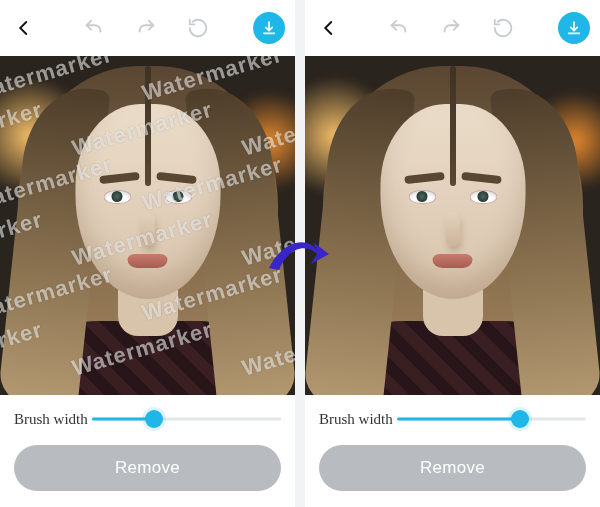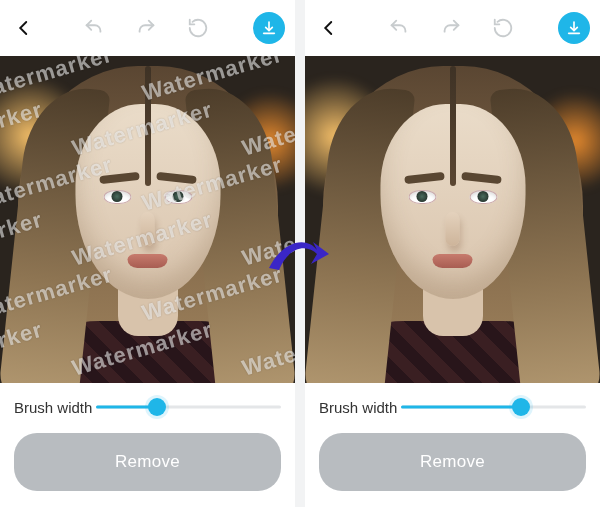--- a/index.html
+++ b/index.html
@@ -36,27 +36,27 @@
   .neck { position:absolute; left:50%; top:230px; width:60px; height:50px; transform:translateX(-50%); background:#d8c3ab; border-radius:0 0 20px 20px; }
   .scarf { position:absolute; left:50%; top:265px; width:260px; height:140px; transform:translateX(-50%); background: repeating-linear-gradient(45deg,#3a1f22 0 12px,#28151a 12px 24px); border-radius:80px 80px 0 0 / 60px 60px 0 0; }
   .hair-front-l { position:absolute; left:14px; top:30px; width:80px; height:320px; background:linear-gradient(180deg,#4d3d2a,#8d7452 60%,#b49a72); border-radius:60px 10px 10px 30px / 80px 10px 10px 30px; transform:rotate(6deg);}
   .hair-front-r { position:absolute; right:14px; top:30px; width:80px; height:320px; background:linear-gradient(180deg,#4d3d2a,#8d7452 60%,#b49a72); border-radius:10px 60px 30px 10px / 10px 80px 30px 10px; transform:rotate(-6deg);}
 
   
   .wm { position:absolute; inset:-40px; pointer-events:none; }
   .wm span { position:absolute; white-space:nowrap; color:rgba(255,255,255,.55); font-weight:600; font-size:22px; letter-spacing:1px; transform:rotate(-16deg); text-shadow:0 0 2px rgba(0,0,0,.2);}
   
   .controls { padding:14px 14px 16px; }
-  .row { display:flex; align-items:center; gap:4px; }
+  .row { display:flex; align-items:center; gap:4px;font-family:Liberation Serif, serif; }
   .lbl { font-size:15px; color:#333; }
   .slider { position:relative; flex:1; height:20px; }
   .track { position:absolute; left:0; right:0; top:50%; height:3px; background:#e4e6e8; transform:translateY(-50%); border-radius:2px;}
   .fill  { position:absolute; left:0; top:50%; height:3px; background:#1fb6e8; transform:translateY(-50%); border-radius:2px;}
   .thumb { position:absolute; top:50%; width:18px; height:18px; background:#1fb6e8; border-radius:50%; transform:translate(-50%,-50%); box-shadow:0 0 0 3px rgba(31,182,232,.15);}
-  .btn-remove { margin-top:16px; width:100%; height:58px; border:none; border-radius:23px; background:#b8bcc0; color:#fff; font-size:17px; font-weight:500; letter-spacing:.3px;}
+  .btn-remove { margin-top:16px; width:100%; height:46px; border:none; border-radius:23px; background:#b8bcc0; color:#fff; font-size:17px; font-weight:500; letter-spacing:.3px;}
   
   .arrow { position:absolute; left:50%; top:50%; transform:translate(-50%,-40%); z-index:20; }
 </style>
 </head>
 <body>
 
 <div class="stage">
 
   <div class="phone left">
     <div class="toolbar">

